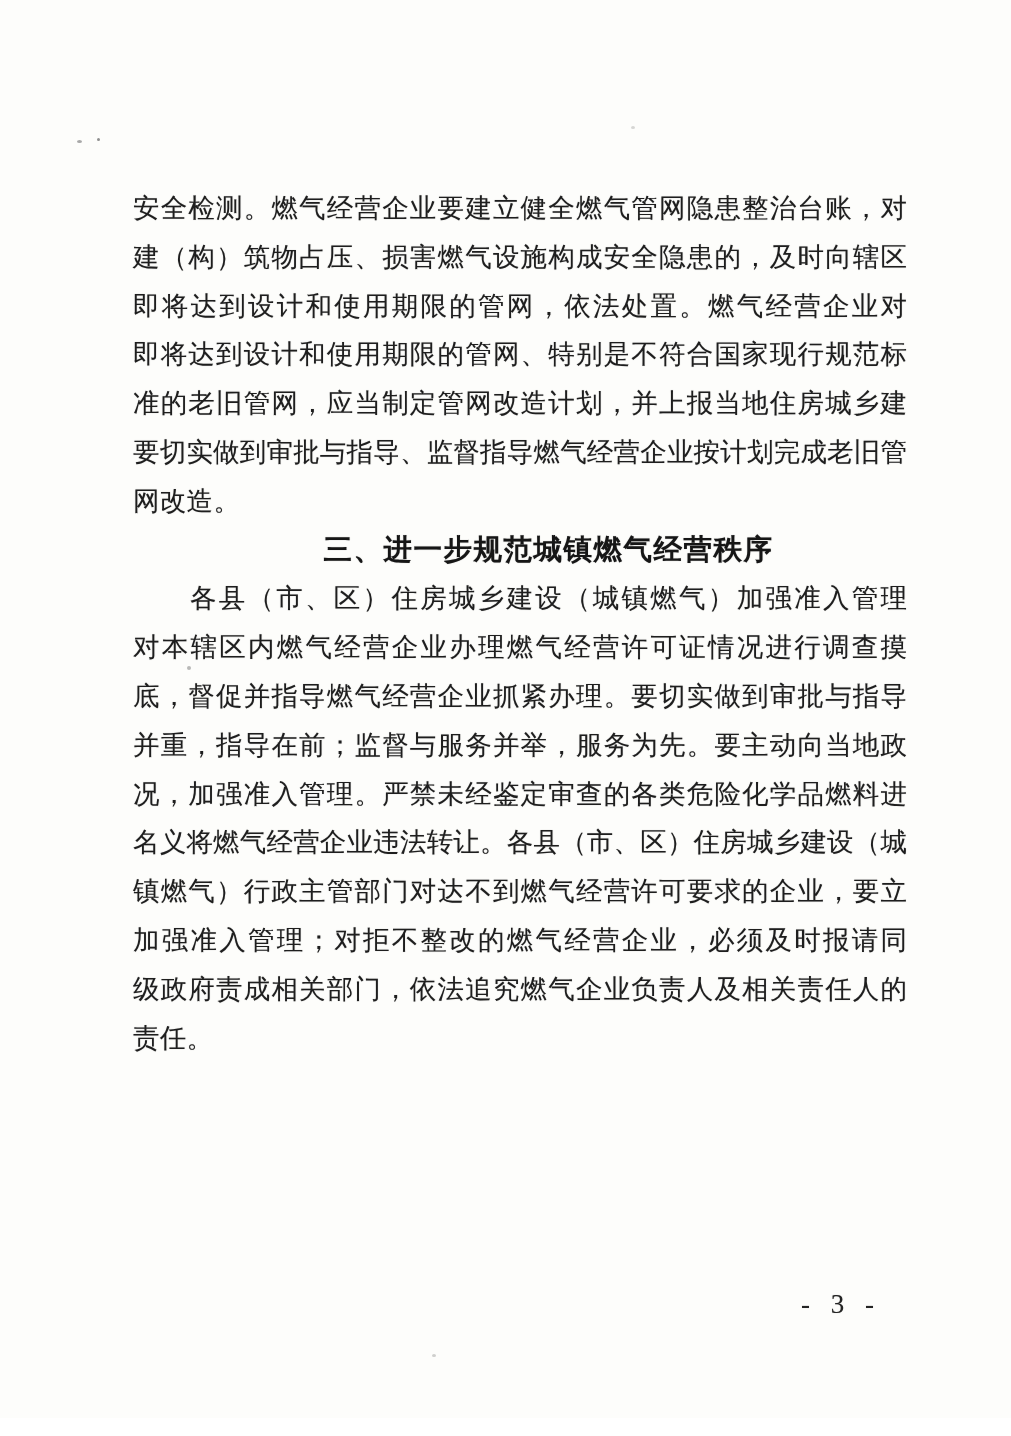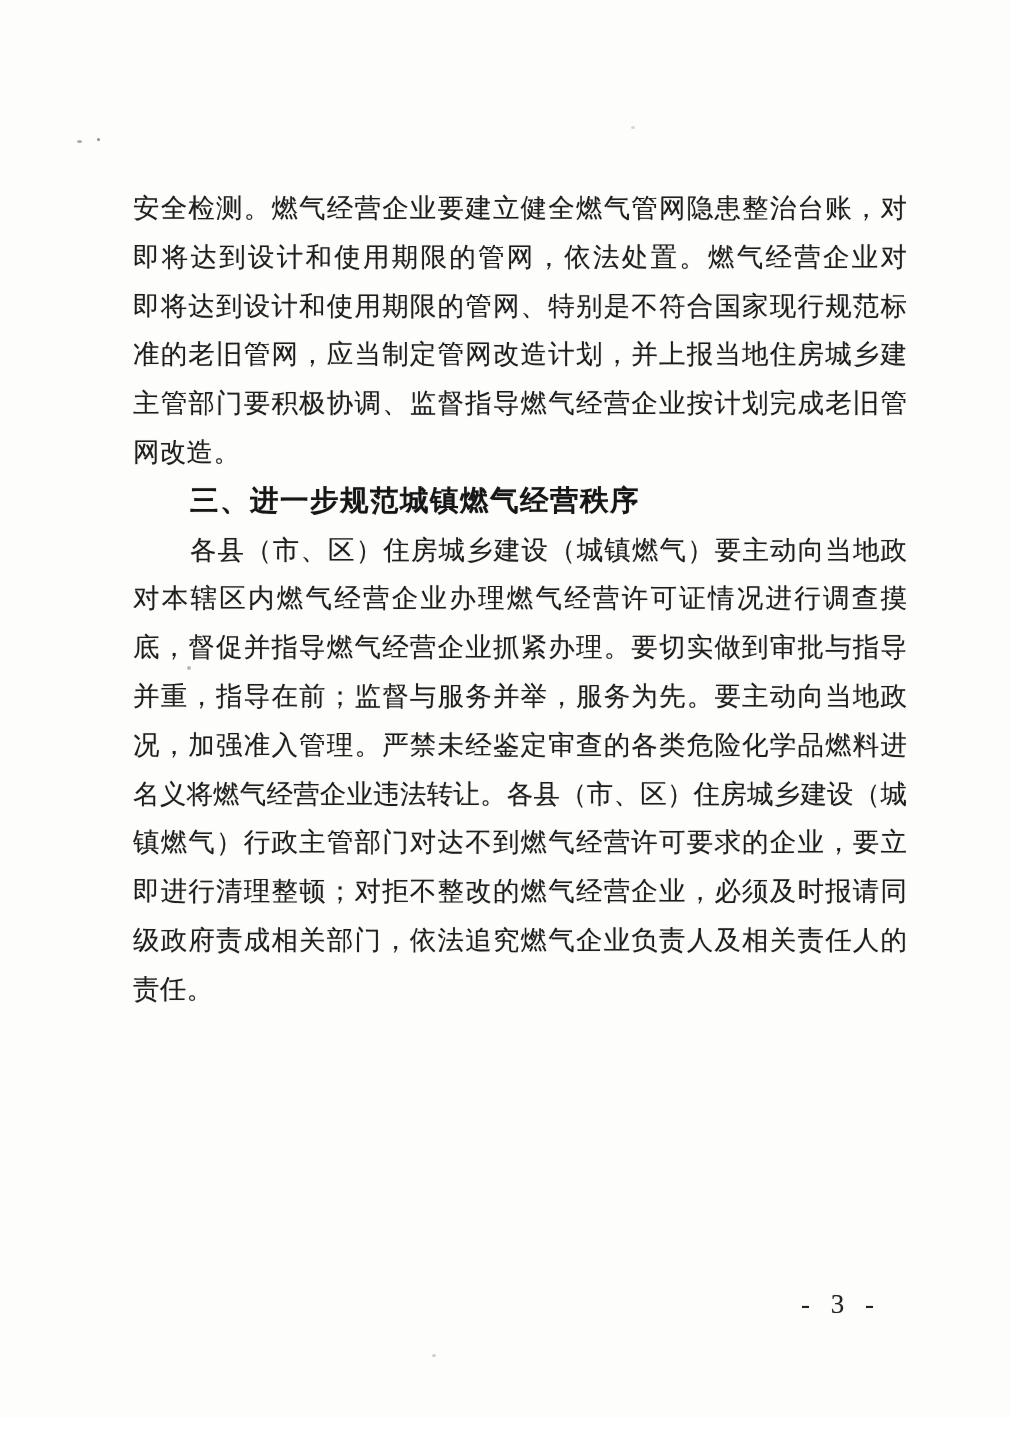--- a/index.html
+++ b/index.html
@@ -29,21 +29,21 @@
     white-space: nowrap;
     letter-spacing: 0.3px;
     text-shadow: 0 0 1px rgba(40,40,40,0.35);
   }
   .fill {
     white-space: normal;
     letter-spacing: 0;
     text-align: justify;
     text-align-last: justify;
   }
-  .indent { text-indent: 57px; }
+  .indent { text-indent: 57px; text-align: center; }
   .heading {
     font-size: 28.5px;
     font-weight: bold;
     line-height: 48.8px;
     height: 48.8px;
     white-space: nowrap;
     letter-spacing: 1.5px;
     color: #161616;
     text-shadow: 0 0 1px rgba(30,30,30,0.4);
   }
@@ -73,35 +73,36 @@
 <div class="page">
 
   <span class="speck s1"></span>
   <span class="speck s2"></span>
   <span class="speck s3"></span>
   <span class="speck s4"></span>
   <span class="speck s5"></span>
 
   <main class="text-block">
     <p class="line fill">安全检测。燃气经营企业要建立健全燃气管网隐患整治台账，对</p>
+    <p class="line fill">建（构）筑物占压、损害燃气设施构成安全隐患的，及时向辖区</p>
     <p class="line fill">即将达到设计和使用期限的管网，依法处置。燃气经营企业对</p>
     <p class="line fill">即将达到设计和使用期限的管网、特别是不符合国家现行规范标</p>
     <p class="line fill">准的老旧管网，应当制定管网改造计划，并上报当地住房城乡建</p>
-    <p class="line fill">主管部门要积极协调、监督指导燃气经营企业按计划完成老旧管</p>
+    <p class="line fill">要切实做到审批与指导、监督指导燃气经营企业按计划完成老旧管</p>
     <p class="line">网改造。</p>
 
     <h2 class="heading indent">三、进一步规范城镇燃气经营秩序</h2>
 
-    <p class="line fill indent">各县（市、区）住房城乡建设（城镇燃气）要主动向当地政</p>
+    <p class="line fill indent">各县（市、区）住房城乡建设（城镇燃气）加强准入管理</p>
     <p class="line fill">对本辖区内燃气经营企业办理燃气经营许可证情况进行调查摸</p>
     <p class="line fill">底，督促并指导燃气经营企业抓紧办理。要切实做到审批与指导</p>
     <p class="line fill">并重，指导在前；监督与服务并举，服务为先。要主动向当地政</p>
     <p class="line fill">况，加强准入管理。严禁未经鉴定审查的各类危险化学品燃料进</p>
     <p class="line fill">名义将燃气经营企业违法转让。各县（市、区）住房城乡建设（城</p>
     <p class="line fill">镇燃气）行政主管部门对达不到燃气经营许可要求的企业，要立</p>
-    <p class="line fill">即进行清理整顿；对拒不整改的燃气经营企业，必须及时报请同</p>
+    <p class="line fill">加强准入管理；对拒不整改的燃气经营企业，必须及时报请同</p>
     <p class="line fill">级政府责成相关部门，依法追究燃气企业负责人及相关责任人的</p>
     <p class="line">责任。</p>
   </main>
 
   <div class="page-number">- 3 -</div>
 
 </div>
 
 </body></html>

